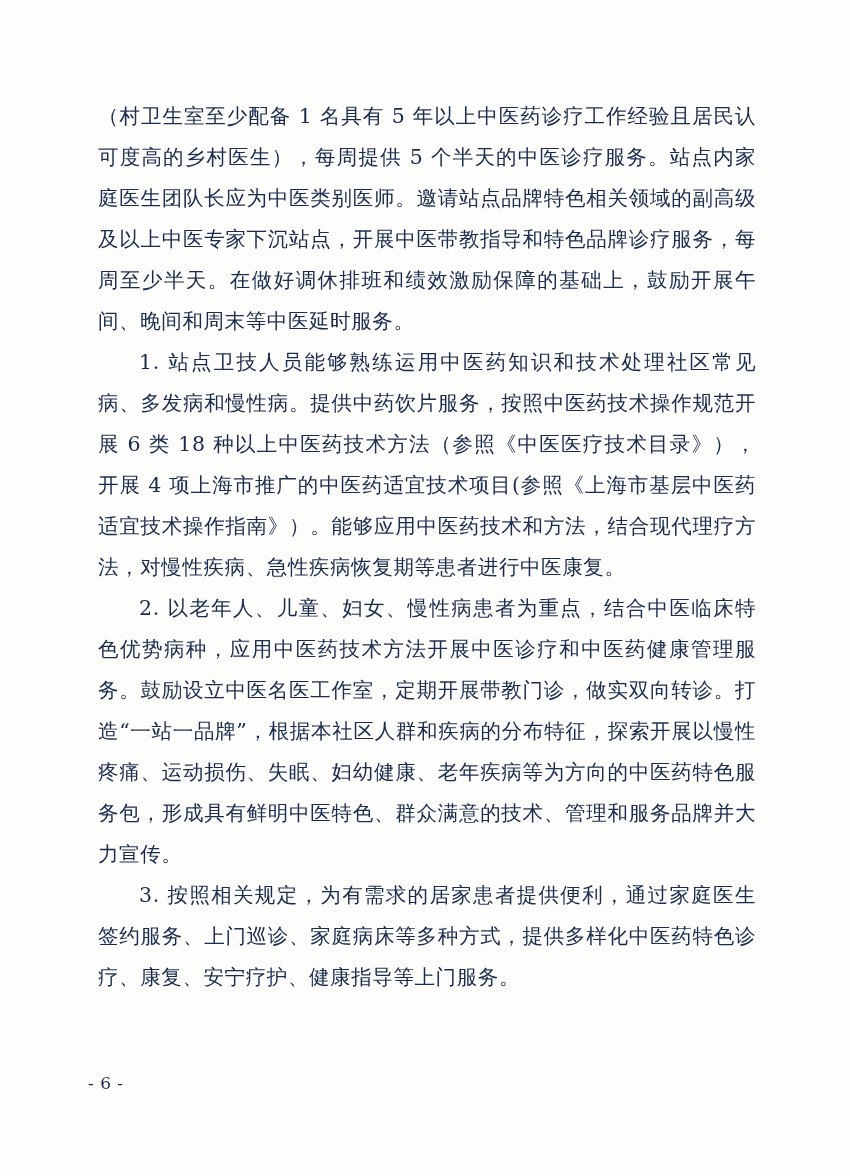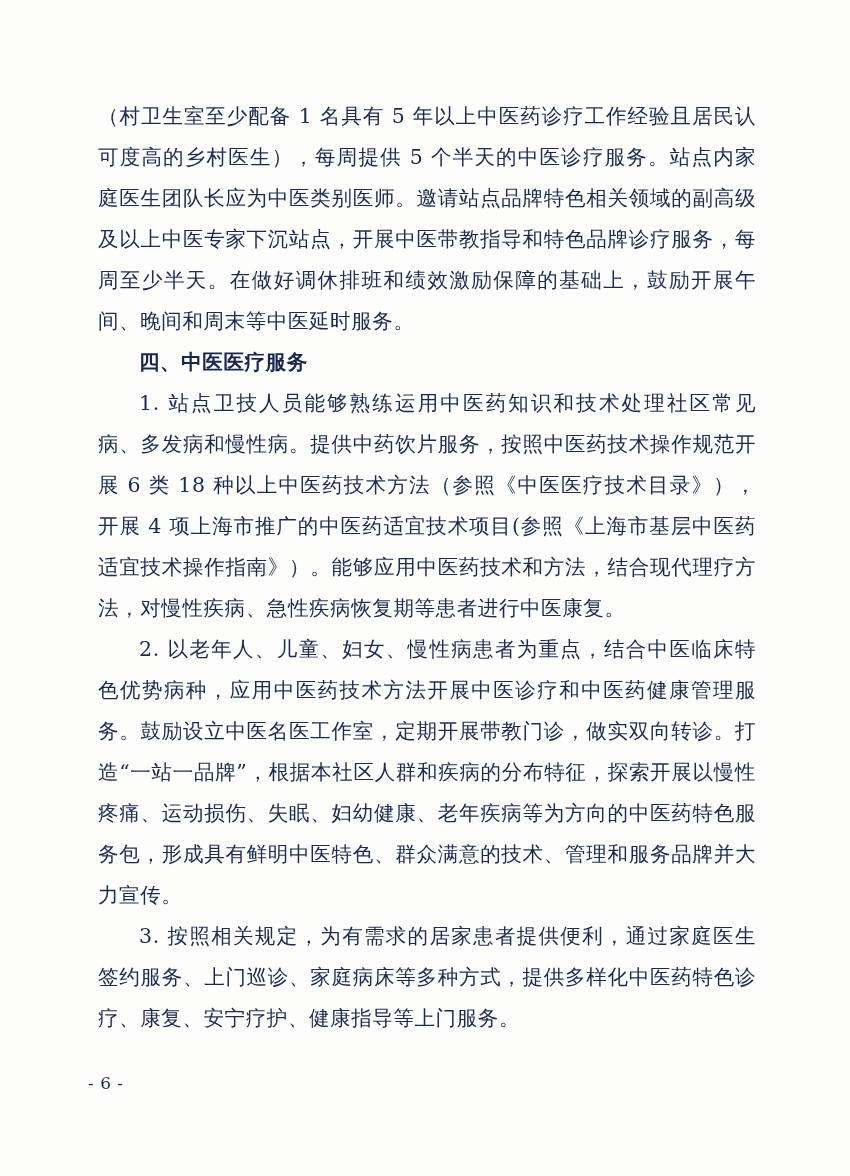--- a/index.html
+++ b/index.html
@@ -61,21 +61,20 @@
   }
 </style>
 </head>
 <body>
 
 <div class="page">
   <div class="content">
 
     <p class="para">（村卫生室至少配备 1 名具有 5 年以上中医药诊疗工作经验且居民认可度高的乡村医生），每周提供 5 个半天的中医诊疗服务。站点内家庭医生团队长应为中医类别医师。邀请站点品牌特色相关领域的副高级及以上中医专家下沉站点，开展中医带教指导和特色品牌诊疗服务，每周至少半天。在做好调休排班和绩效激励保障的基础上，鼓励开展午间、晚间和周末等中医延时服务。</p>
 
-    <h2 class="heading">四、中医医疗服务</h2>
 
     <p class="para indent">1. 站点卫技人员能够熟练运用中医药知识和技术处理社区常见病、多发病和慢性病。提供中药饮片服务，按照中医药技术操作规范开展 6 类 18 种以上中医药技术方法（参照《中医医疗技术目录》），开展 4 项上海市推广的中医药适宜技术项目(参照《上海市基层中医药适宜技术操作指南》）。能够应用中医药技术和方法，结合现代理疗方法，对慢性疾病、急性疾病恢复期等患者进行中医康复。</p>
 
     <p class="para indent">2. 以老年人、儿童、妇女、慢性病患者为重点，结合中医临床特色优势病种，应用中医药技术方法开展中医诊疗和中医药健康管理服务。鼓励设立中医名医工作室，定期开展带教门诊，做实双向转诊。打造“一站一品牌”，根据本社区人群和疾病的分布特征，探索开展以慢性疼痛、运动损伤、失眠、妇幼健康、老年疾病等为方向的中医药特色服务包，形成具有鲜明中医特色、群众满意的技术、管理和服务品牌并大力宣传。</p>
 
     <p class="para indent">3. 按照相关规定，为有需求的居家患者提供便利，通过家庭医生签约服务、上门巡诊、家庭病床等多种方式，提供多样化中医药特色诊疗、康复、安宁疗护、健康指导等上门服务。</p>
 
   </div>
 
   <div class="page-number">- 6 -</div>

